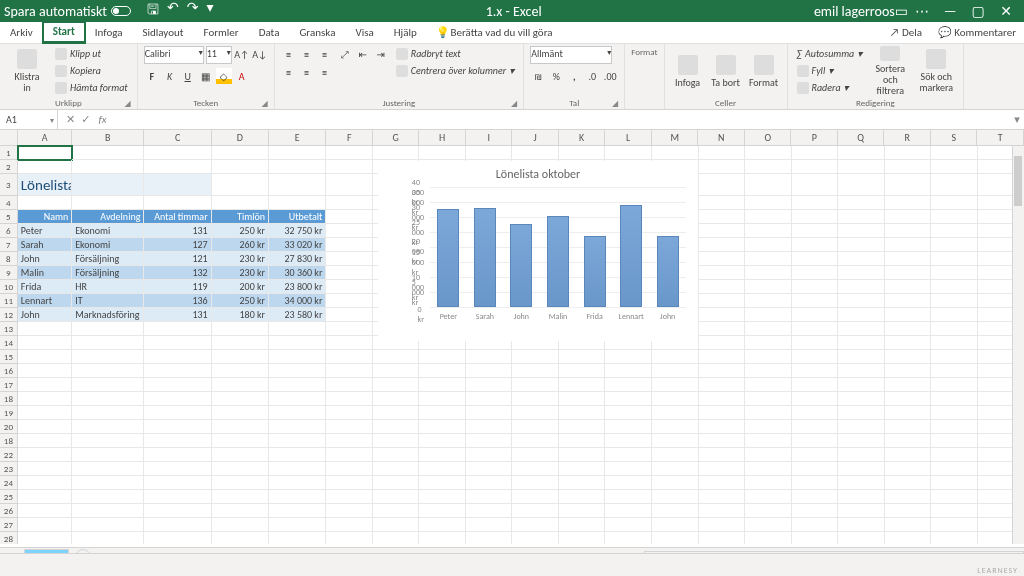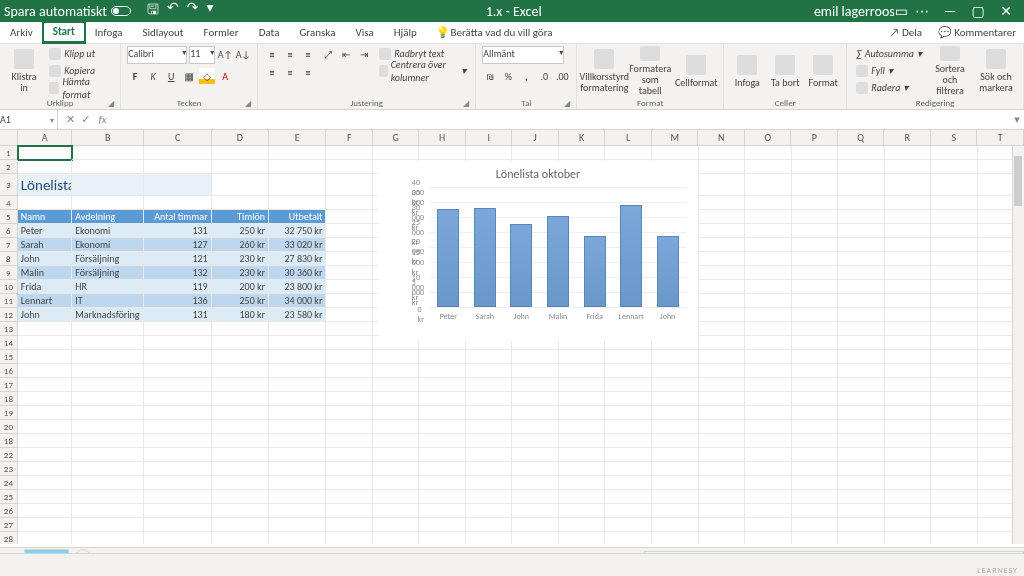--- a/index.html
+++ b/index.html
@@ -36,21 +36,21 @@
 .smallbtn .ico { width: 12px; height: 12px; background: #ddd; border-radius: 2px; }
 .fontrow { display: flex; gap: 2px; }
 .fontbox { border: 1px solid #c8c8c8; background: #fff; height: 18px; padding: 0 0; display: flex; align-items: flex-start; }
 .iconrow { display: flex; gap: 2px; }
 .iconbtn { width: 16px; height: 16px; display: flex; align-items: center; justify-content: center; cursor: pointer; }
 .alignbox { display: flex; flex-direction: column; gap: 2px; }
 .col { display: flex; flex-direction: column; gap: 2px; }
 
 
 .fxbar { height: 20px; border-bottom: 1px solid #d4d4d4; display: flex; align-items: center; }
-.namebox { width: 58px; border-right: 1px solid #d4d4d4; font-size: 10px; display: flex; align-items: center; height: 100%; }
+.namebox { width: 58px; border-right: 1px solid #d4d4d4; padding-left: 6px; font-size: 10px; display: flex; align-items: center; height: 100%; }
 .namebox .dd { margin-left: auto; padding-right: 3px; color: #888; font-size: 8px; }
 .fxicons { display: flex; gap: 6px; padding: 0 8px; color: #888; }
 .fxlabel { font-style: italic; color: #888; padding-right: 6px; }
 .fxinput { flex: 1; height: 100%; border: none; outline: none; font-size: 10px; padding-left: 4px; }
 .fxexpand { width: 14px; text-align: center; color: #888; cursor: pointer; }
 
 
 .gridwrap { position: relative; height: 414px; overflow: hidden; }
 .colheads { display: flex; height: 16px; background: #f3f2f1; border-bottom: 1px solid #d4d4d4; }
 .corner { width: 18px; border-right: 1px solid #d4d4d4; }
@@ -58,21 +58,21 @@
 .colhead.w-a { width: 55px; } .colhead.w-b { width: 73px; } .colhead.w-c { width: 68px; }
 .colhead.w-d { width: 58px; } .colhead.w-e { width: 58px; } .colhead.w-std { width: 47px; }
 .row { display: flex; height: 14px; }
 .rowhead { width: 18px; border-right: 1px solid #d4d4d4; border-bottom: 1px solid #d4d4d4; background: #f3f2f1; text-align: center; font-size: 9px; color: #555; line-height: 14px; }
 .cell { border-right: 1px solid #e8e8e8; border-bottom: 1px solid #e8e8e8; font-size: 10px; padding: 0 3px; line-height: 14px; overflow: hidden; white-space: nowrap; }
 .cell.w-a { width: 55px; } .cell.w-b { width: 73px; } .cell.w-c { width: 68px; }
 .cell.w-d { width: 58px; } .cell.w-e { width: 58px; } .cell.w-std { width: 47px; }
 .cell.r { text-align: right; }
 .row.tall { height: 22px; } .row.tall .cell, .row.tall .rowhead { line-height: 22px; }
 .title-cell { font-size: 15px; color: #1f4e78; background: #e8f0f8; font-weight: 400; }
-.hdr-cell { background: #5b9bd5; color: #fff; font-weight: 400; }
+.hdr-cell { background: #5b9bd5; color: #fff; font-weight: 400; text-align: right; }
 .band1 { background: #ddebf7; } .band2 { background: #bdd7ee; }
 .active { outline: 2px solid #217346; outline-offset: -1px; }
 
 
 .chart { position: absolute; left: 378px; top: 31px; width: 320px; height: 180px; background: #fff; }
 .chart-title { text-align: center; font-size: 12px; color: #666; padding: 6px 0 8px; }
 .plot { position: absolute; left: 52px; top: 26px; width: 256px; height: 120px; }
 .gridline { position: absolute; left: 0; width: 100%; border-top: 1px solid #eee; }
 .ylabel { position: absolute; right: 262px; font-size: 8px; color: #888; transform: translateY(-50%); }
 .bar { position: absolute; bottom: 0; width: 22px; background: linear-gradient(180deg, #7ba7d9 0%, #6a97ca 100%); border: 1px solid #5a87ba; }
@@ -236,36 +236,20 @@
         <div class="iconbtn">
             <b>,</b>
           </div>
         <div class="iconbtn">.0</div>
         <div class="iconbtn">.00</div>
       </div>
     </div>
     <div class="label"><span>Tal</span><span class="launcher">◢</span></div>
   </div>
   <div class="group">
-    <div class="controls">
-      <div class="bigbtn">
-          <div class="ico"></div>
-          <span style="white-space:pre-line">Villkorsstyrd
-formatering</span>
-        </div>
-      <div class="bigbtn">
-          <div class="ico"></div>
-          <span style="white-space:pre-line">Formatera
-som tabell</span>
-        </div>
-      <div class="bigbtn">
-          <div class="ico"></div>
-          <span>Cellformat</span>
-        </div>
-    </div>
     <div class="label">Format</div>
   </div>
   <div class="group">
     <div class="controls">
       <div class="bigbtn" style="width:34px">
           <div class="ico"></div>
           <span>Infoga</span>
         </div>
       <div class="bigbtn" style="width:34px">
           <div class="ico"></div>

